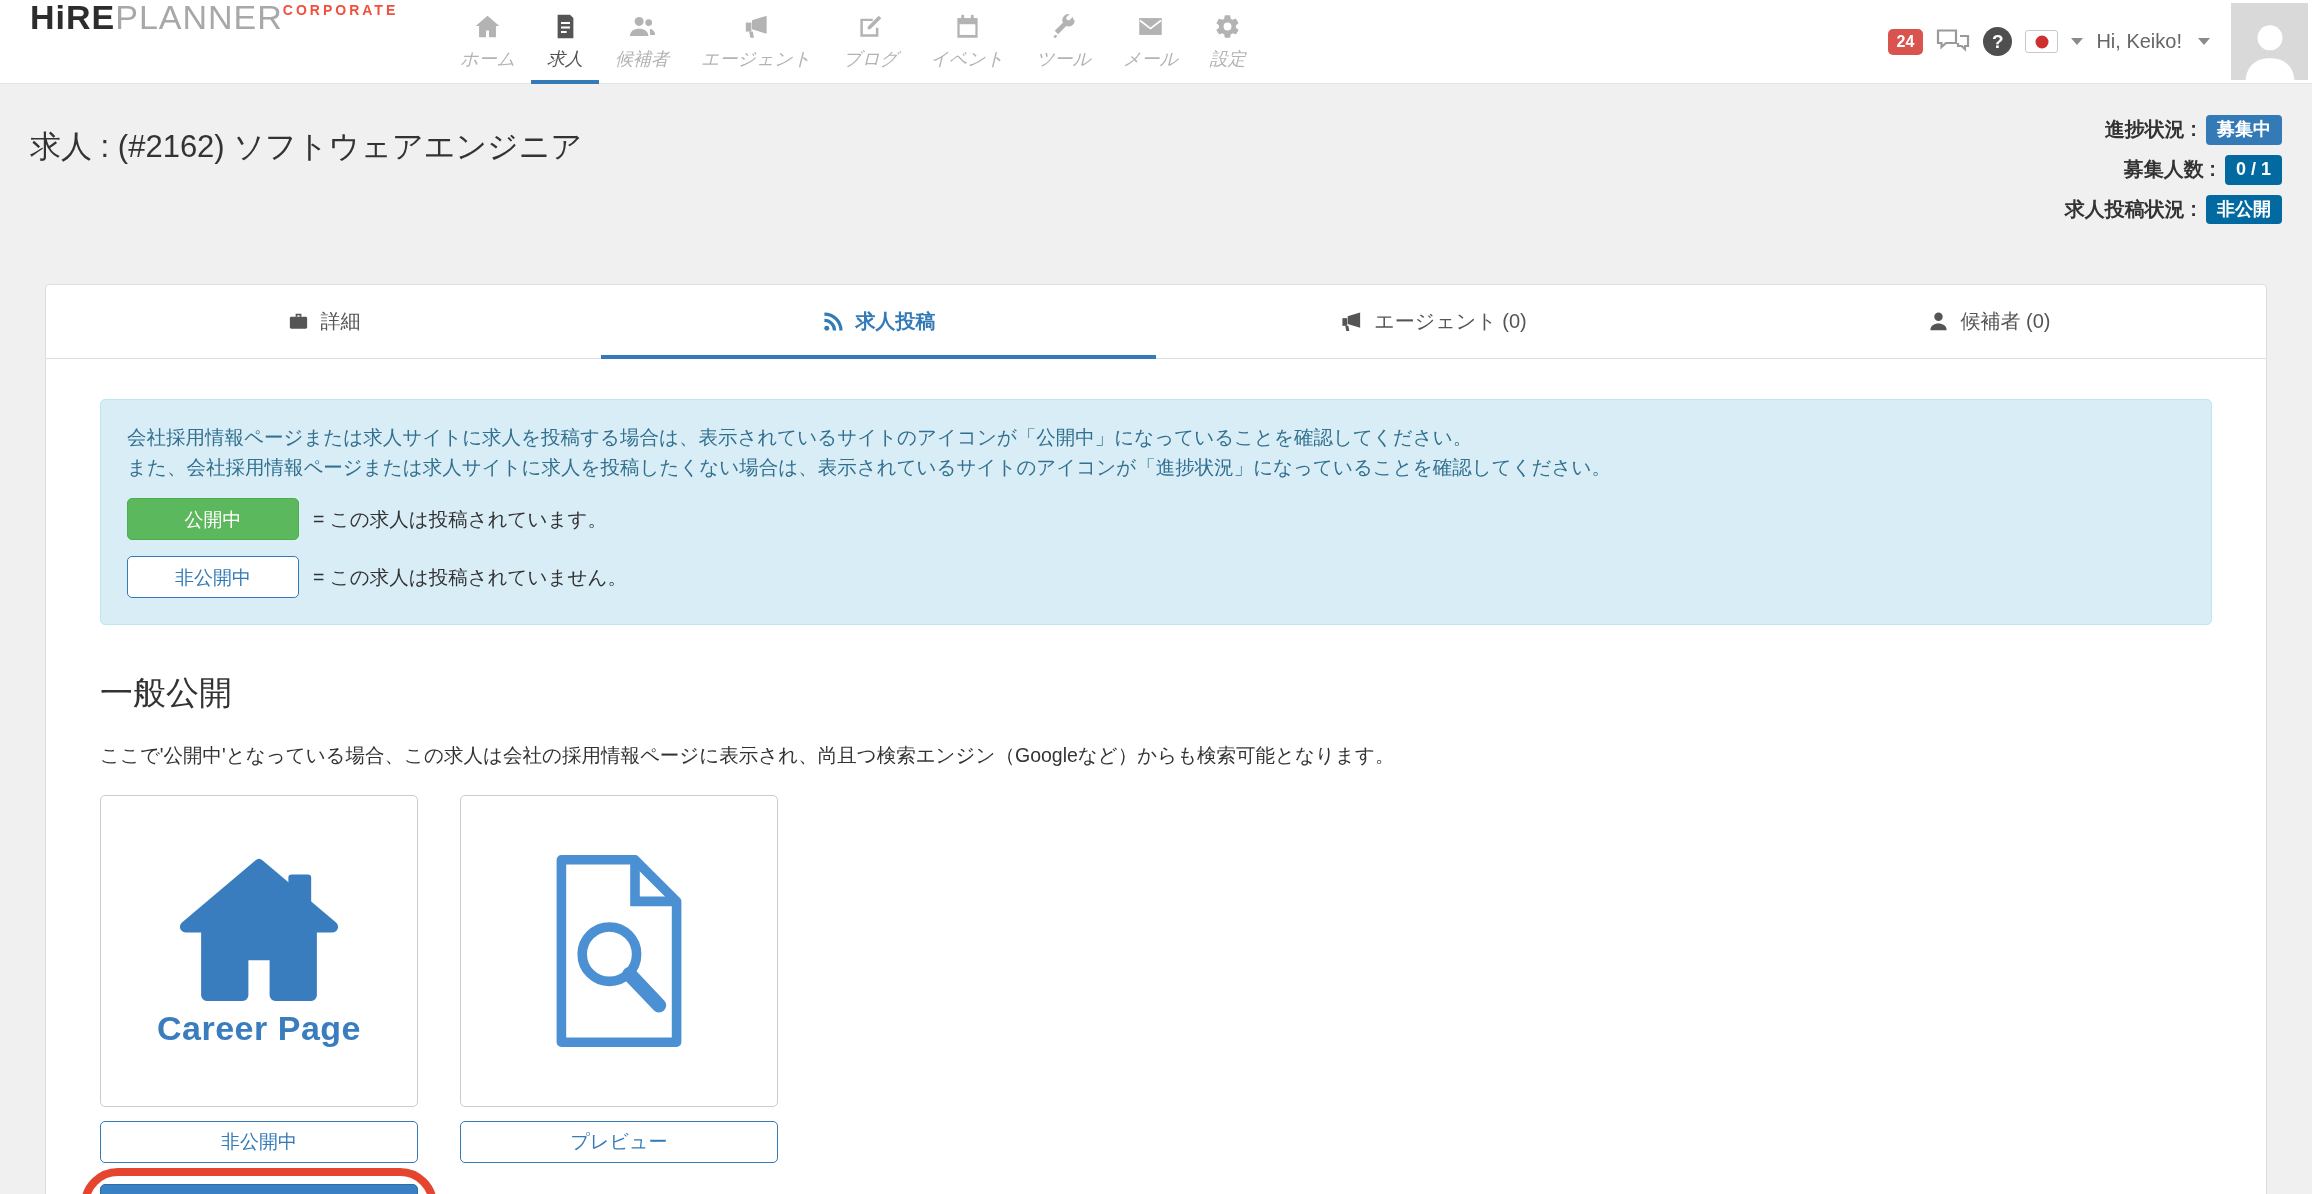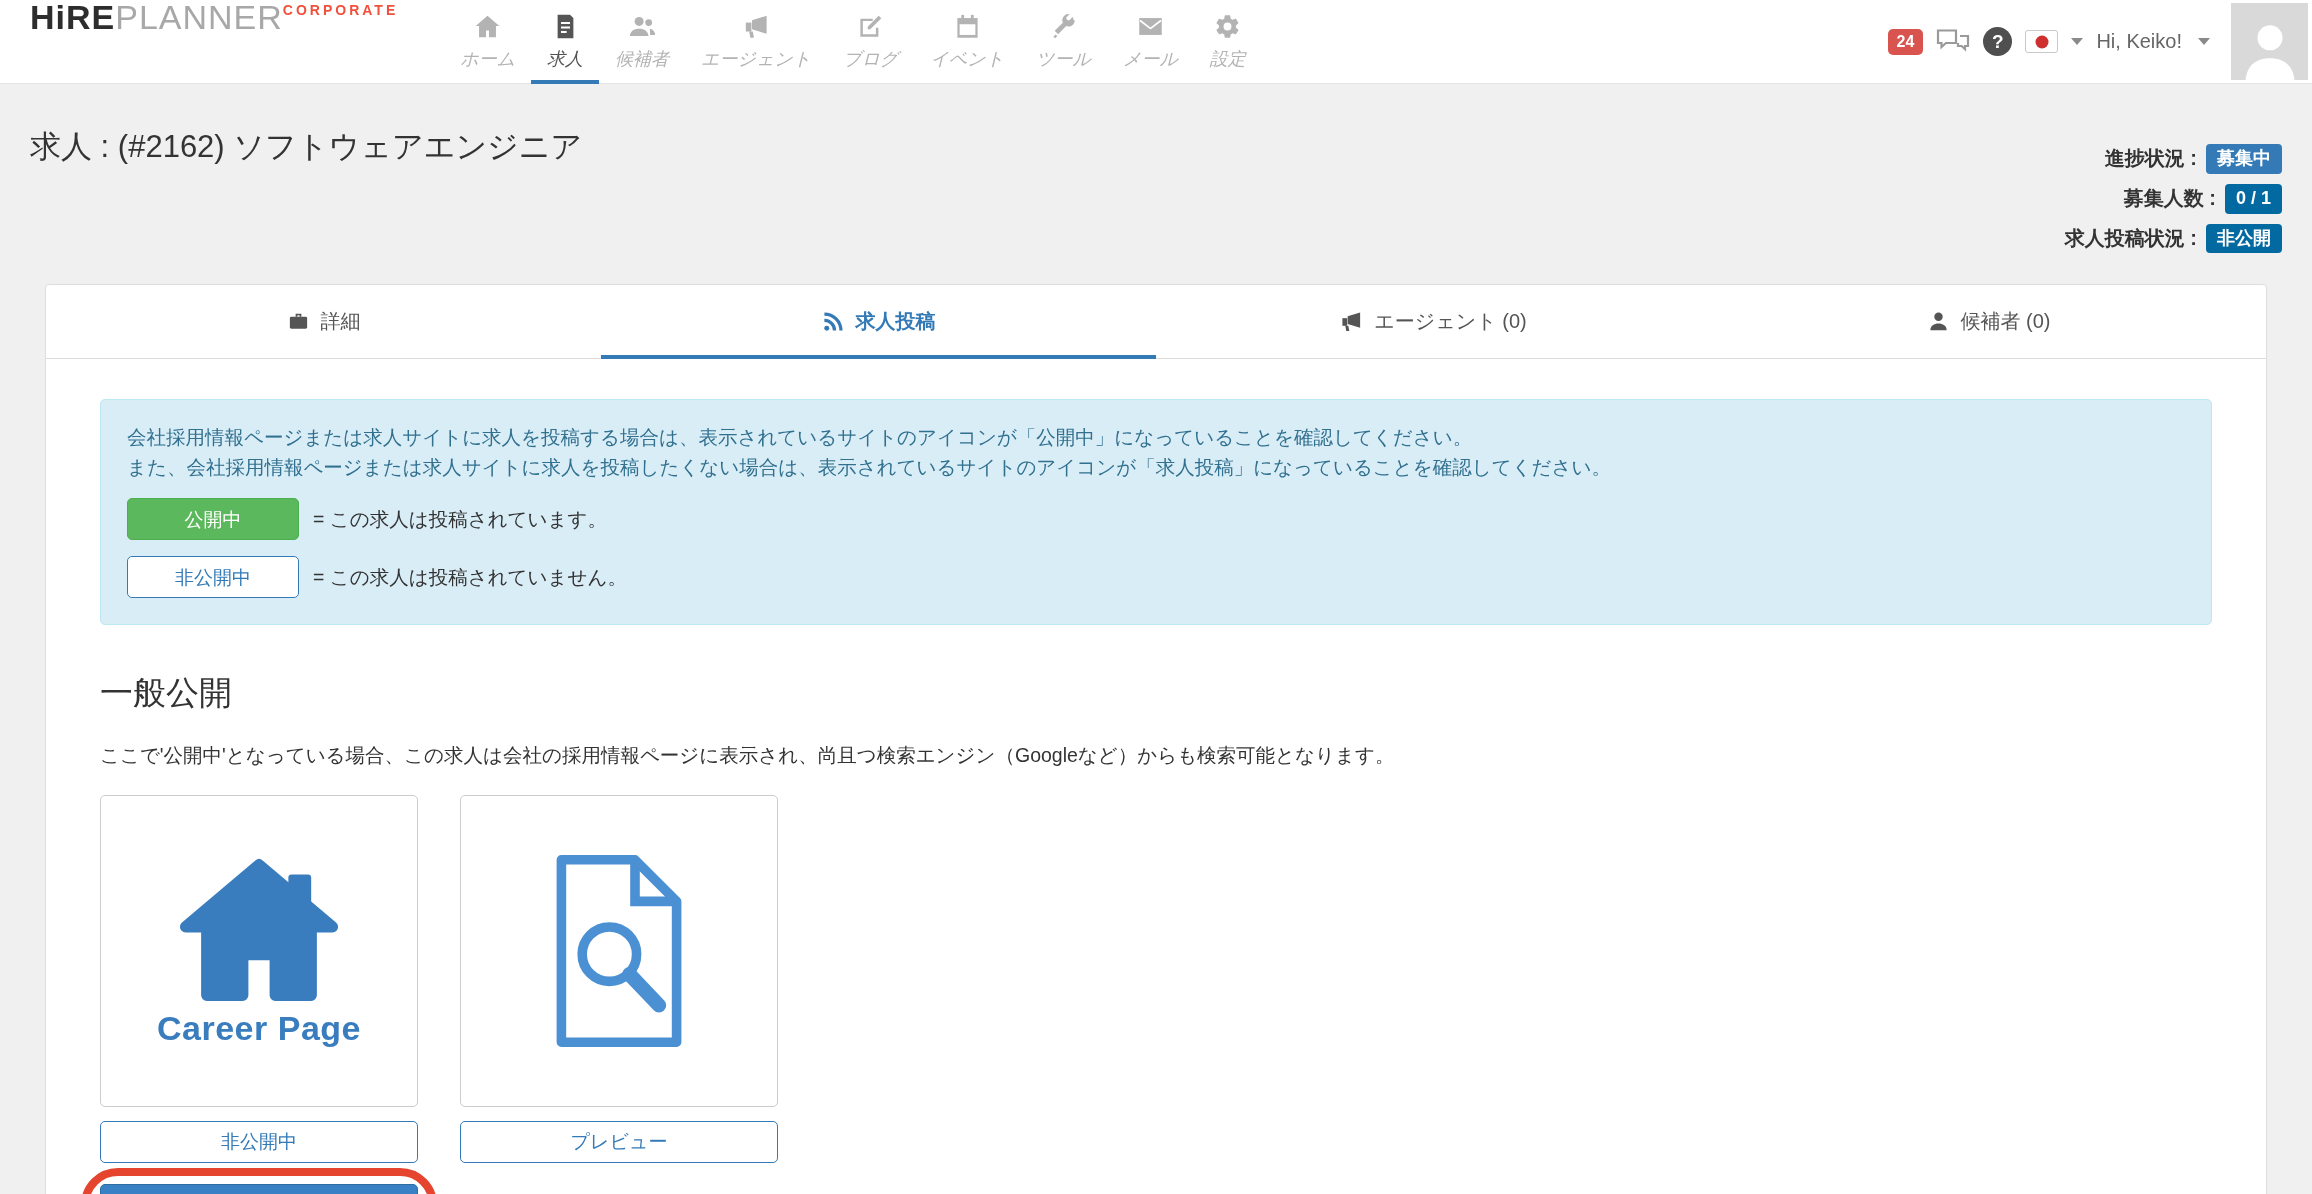--- a/index.html
+++ b/index.html
@@ -27,21 +27,21 @@
   .help-icon{width:29px;height:29px;border-radius:50%;background:#4f4f4f;color:#fff;font-weight:bold;font-size:19px;display:flex;align-items:center;justify-content:center;cursor:pointer;}
   .flag{width:33px;height:23px;background:#fff;border:1px solid #c9c9c9;border-radius:3px;position:relative;cursor:pointer;}
   .flag::after{content:"";position:absolute;width:13px;height:13px;border-radius:50%;background:#cf2f2f;left:50%;top:50%;transform:translate(-50%,-50%);}
   .caret{width:0;height:0;border-left:6px solid transparent;border-right:6px solid transparent;border-top:7px solid #8a8a8a;cursor:pointer;}
   .greeting{font-size:20px;color:#666;cursor:pointer;display:flex;align-items:center;gap:16px;white-space:nowrap;}
   .avatar{width:77px;height:77px;background:#d9d9d9;margin:3px 4px 3px 8px;overflow:hidden;display:flex;align-items:flex-end;justify-content:center;cursor:pointer;}
   .avatar svg{width:66px;height:66px;display:block;}
   
   .page-head{position:relative;height:200px;padding:42px 30px 0 30px;}
   .page-title{font-size:31px;font-weight:normal;color:#333;}
-  .status-col{position:absolute;top:60px;right:30px;display:flex;flex-direction:column;gap:10px;align-items:flex-end;}
+  .status-col{position:absolute;top:31px;right:30px;display:flex;flex-direction:column;gap:10px;align-items:flex-end;}
   .status-row{display:flex;align-items:center;gap:9px;font-size:20px;font-weight:bold;color:#333;}
   .status-badge{font-size:18px;font-weight:bold;color:#fff;padding:5px 11px;border-radius:4px;line-height:1.1;}
   .badge-blue{background:#337ab7;}
   .badge-gray{background:#0369a1;}
   
   .main-card{margin:0 45px;background:#fff;border:1px solid #ddd;border-radius:4px;height:1065px;position:relative;}
   .tabs{display:flex;border-bottom:1px solid #ddd;height:74px;}
   .tab{flex:1;display:flex;align-items:center;justify-content:center;gap:11px;font-size:20px;color:#555;cursor:pointer;position:relative;}
   .tab svg{width:23px;height:23px;fill:currentColor;}
   .tab.active{color:#337ab7;font-weight:bold;}
@@ -233,21 +233,21 @@
       <svg viewBox="0 0 24 24">
           <circle cx="12" cy="7" r="4.4"></circle>
           <path d="M3.5 21c0-4.7 4-7 8.5-7s8.5 2.3 8.5 7z"></path>
         </svg>
       <span>候補者 (0)</span>
     </div>
   </div>
 
   <div class="alert">
     <div>会社採用情報ページまたは求人サイトに求人を投稿する場合は、表示されているサイトのアイコンが「公開中」になっていることを確認してください。</div>
-    <div>また、会社採用情報ページまたは求人サイトに求人を投稿したくない場合は、表示されているサイトのアイコンが「求人投稿」になっていることを確認してください。</div>
+    <div>また、会社採用情報ページまたは求人サイトに求人を投稿したくない場合は、表示されているサイトのアイコンが「進捗状況」になっていることを確認してください。</div>
     <div class="legend-row">
       <span class="btn btn-green">公開中</span>
       <span>= この求人は投稿されています。</span>
     </div>
     <div class="legend-row">
       <span class="btn btn-outline">非公開中</span>
       <span>= この求人は投稿されていません。</span>
     </div>
   </div>
 

